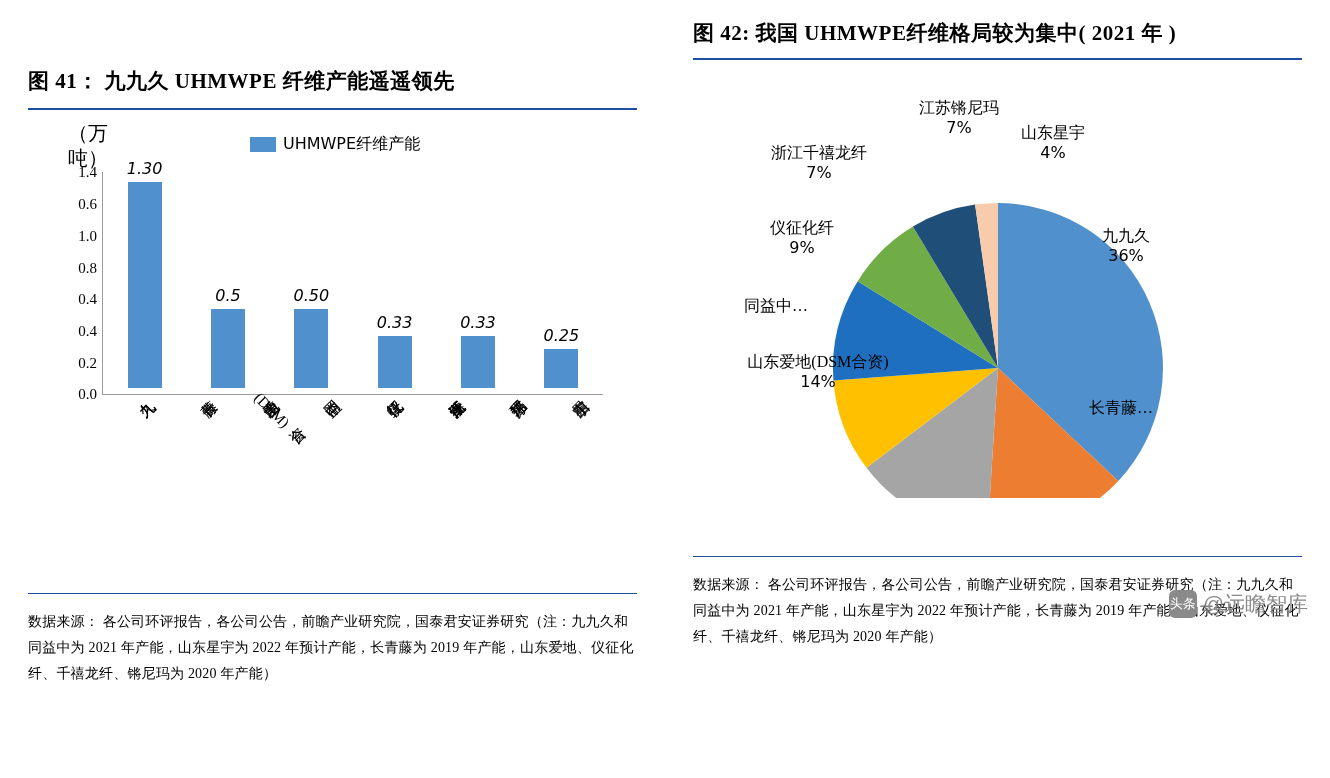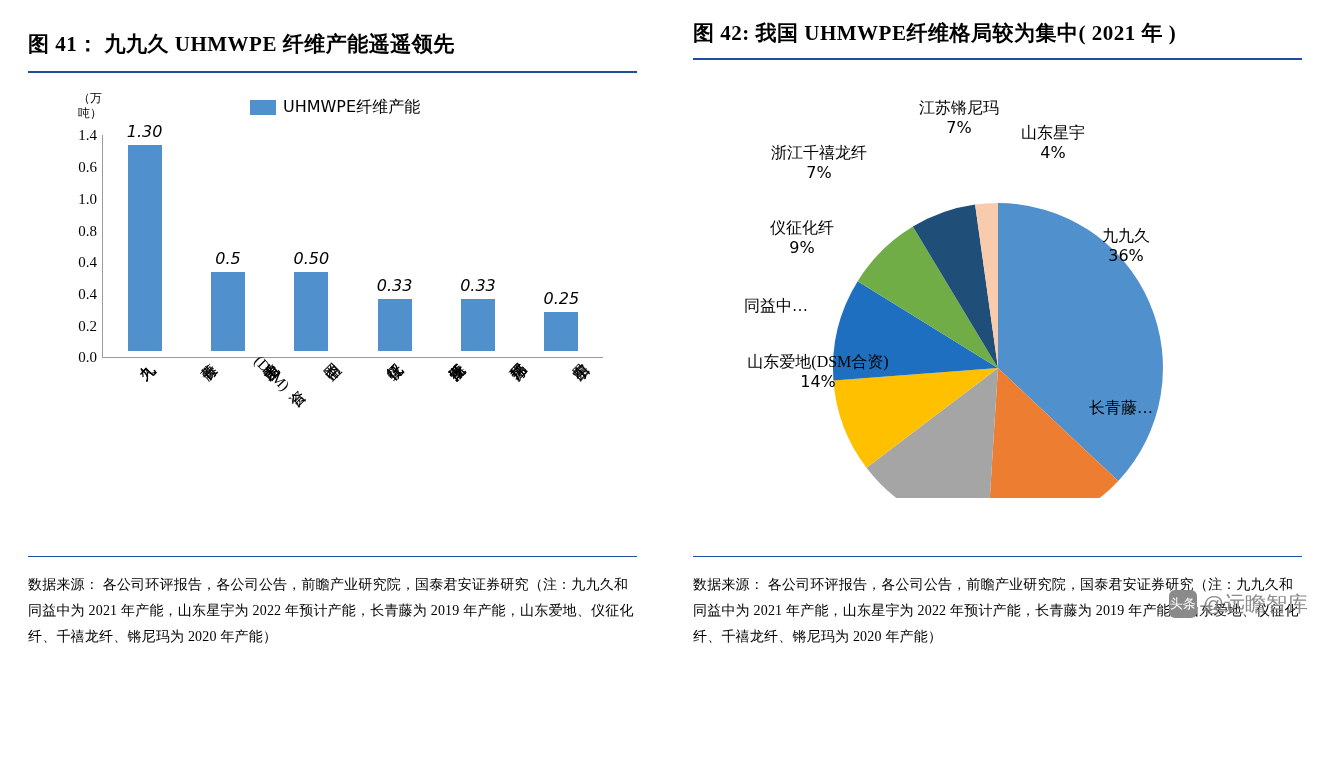--- a/index.html
+++ b/index.html
@@ -6,43 +6,43 @@
   body{
     width:1330px;height:778px;
     background:#ffffff;
     font-family:"Liberation Serif", serif;
     color:#000;
     overflow:hidden;
     position:relative;
   }
   .page{position:absolute;inset:0;display:flex;}
   .panel{position:relative;box-sizing:border-box;}
-  .panel-left{width:665px;height:600px;padding:11px 28px;}
+  .panel-left{width:665px;height:600px;padding:11px 28px;margin-top:37px;}
   .panel-right{width:665px;height:628px;padding:0 28px;}
   .divider-v{position:absolute;left:664px;top:0;width:1px;height:778px;background:#ffffff;}
 
   .fig-title{
     font-size:21px;font-weight:bold;letter-spacing:0.5px;
     line-height:1.45;padding-top:18px;
   }
   .title-rule{
     height:2px;background:#1f4e9c;margin-top:10px;
   }
   .left-rule{margin-top:12px;}
 
   
   .bar-wrap{position:relative;width:610px;height:430px;margin-top:6px;}
   .legend{
     position:absolute;left:222px;top:18px;display:flex;align-items:center;gap:7px;
     font-size:16px;font-family:"DejaVu Sans", sans-serif;
   }
   .legend-swatch{width:26px;height:15px;background:#4f90cd;display:inline-block;}
   .yunit{
-    position:absolute;left:40px;top:12px;width:34px;
-    font-size:12px;line-height:1.25;
+    position:absolute;left:40px;top:5px;width:34px;
+    font-size:20px;line-height:1.25;
     font-family:"Liberation Serif", serif;
     text-align:right;
   }
   .plot{
     position:absolute;left:74px;top:56px;width:500px;height:222px;
     border-left:1px solid #9b9b9b;border-bottom:1px solid #9b9b9b;
   }
   .ytick{
     position:absolute;right:calc(100% + 6px);transform:translateY(-50%);
     font-size:15px;font-family:Liberation Serif, serif;white-space:nowrap;

